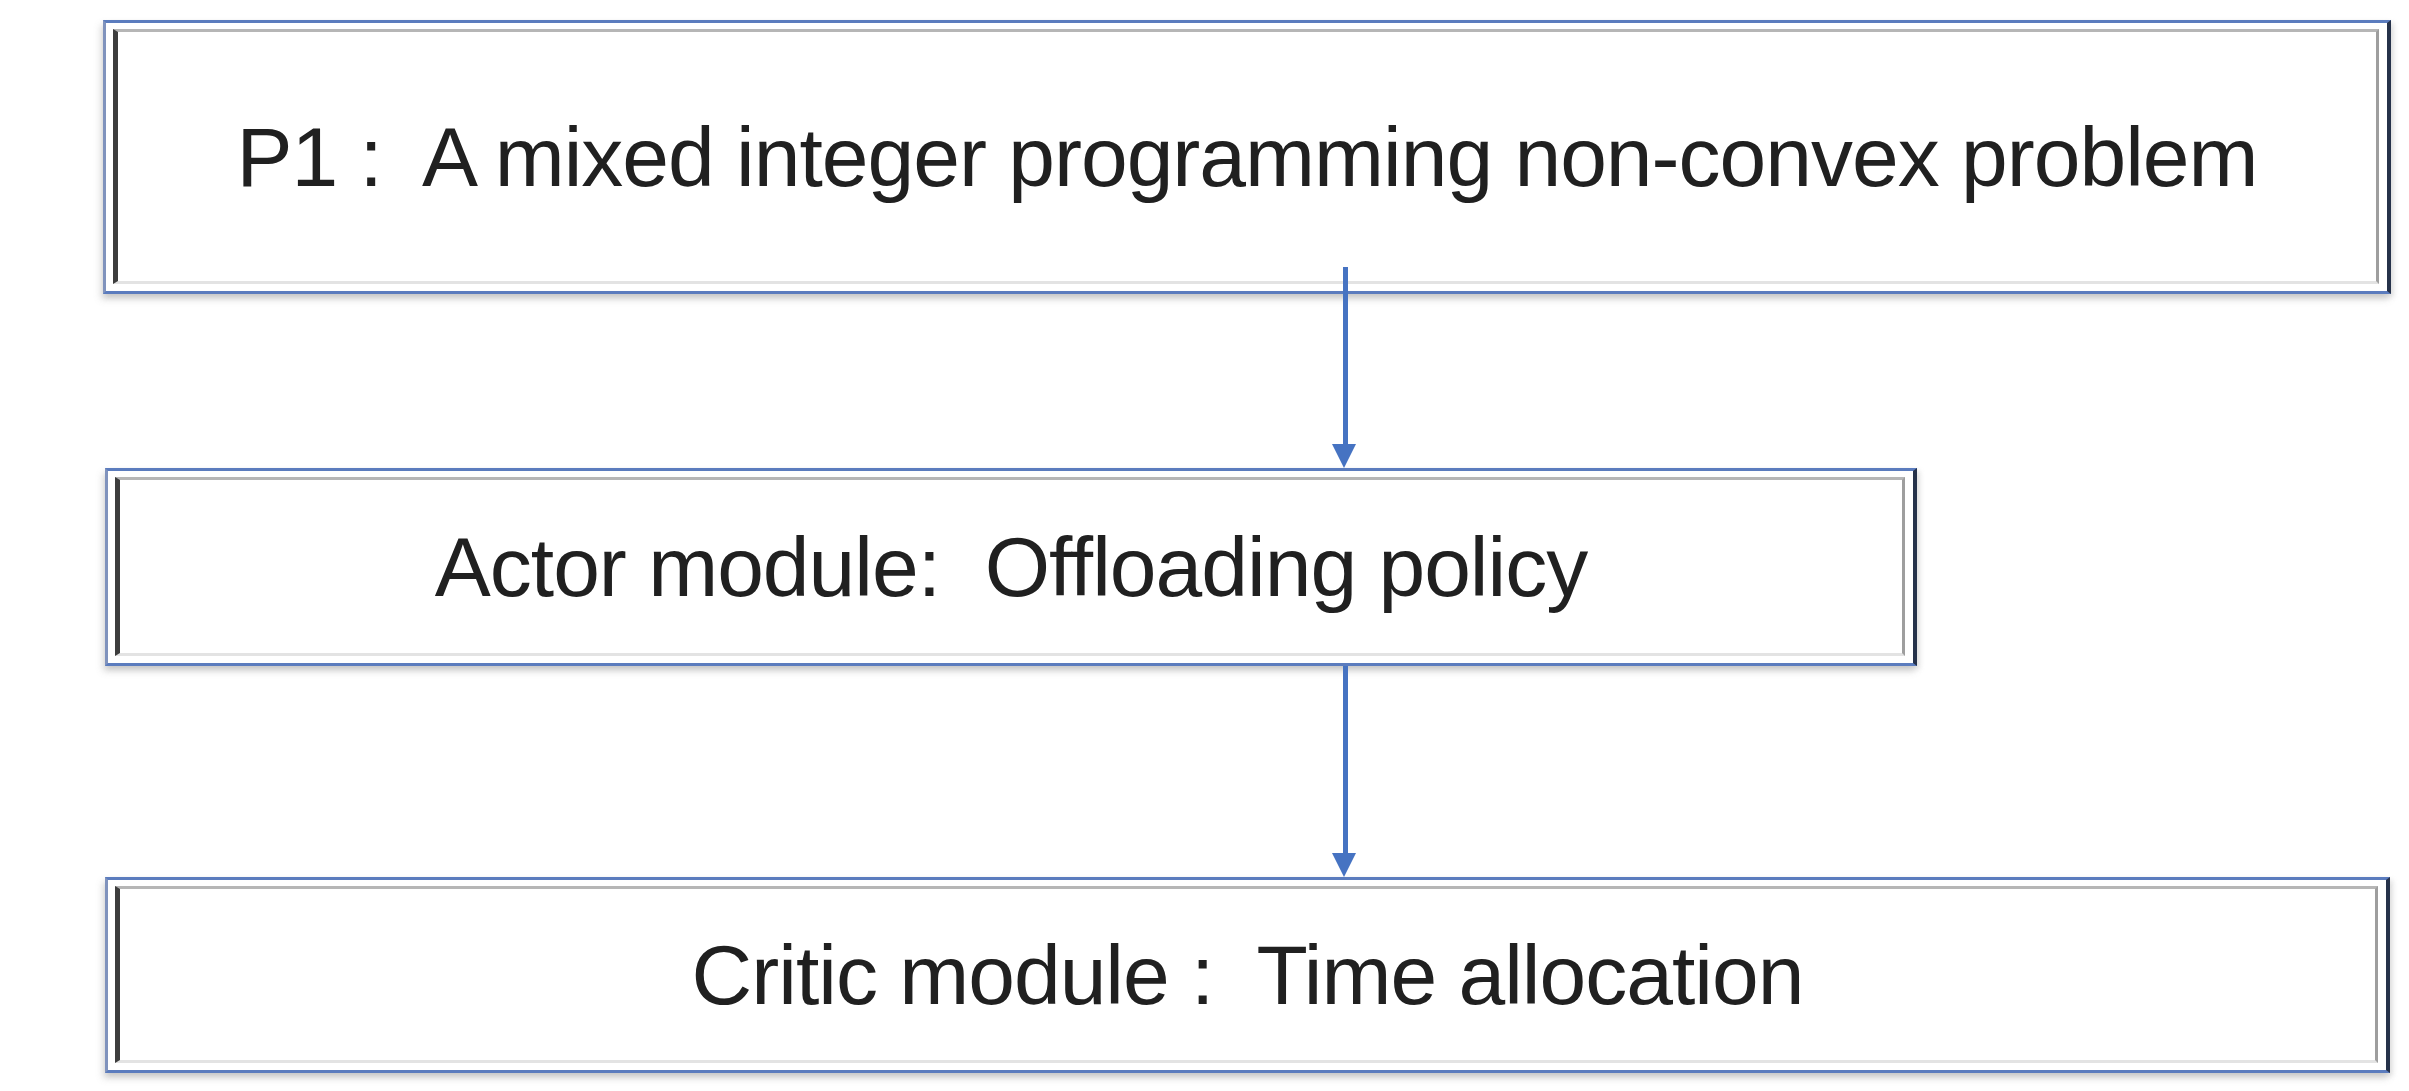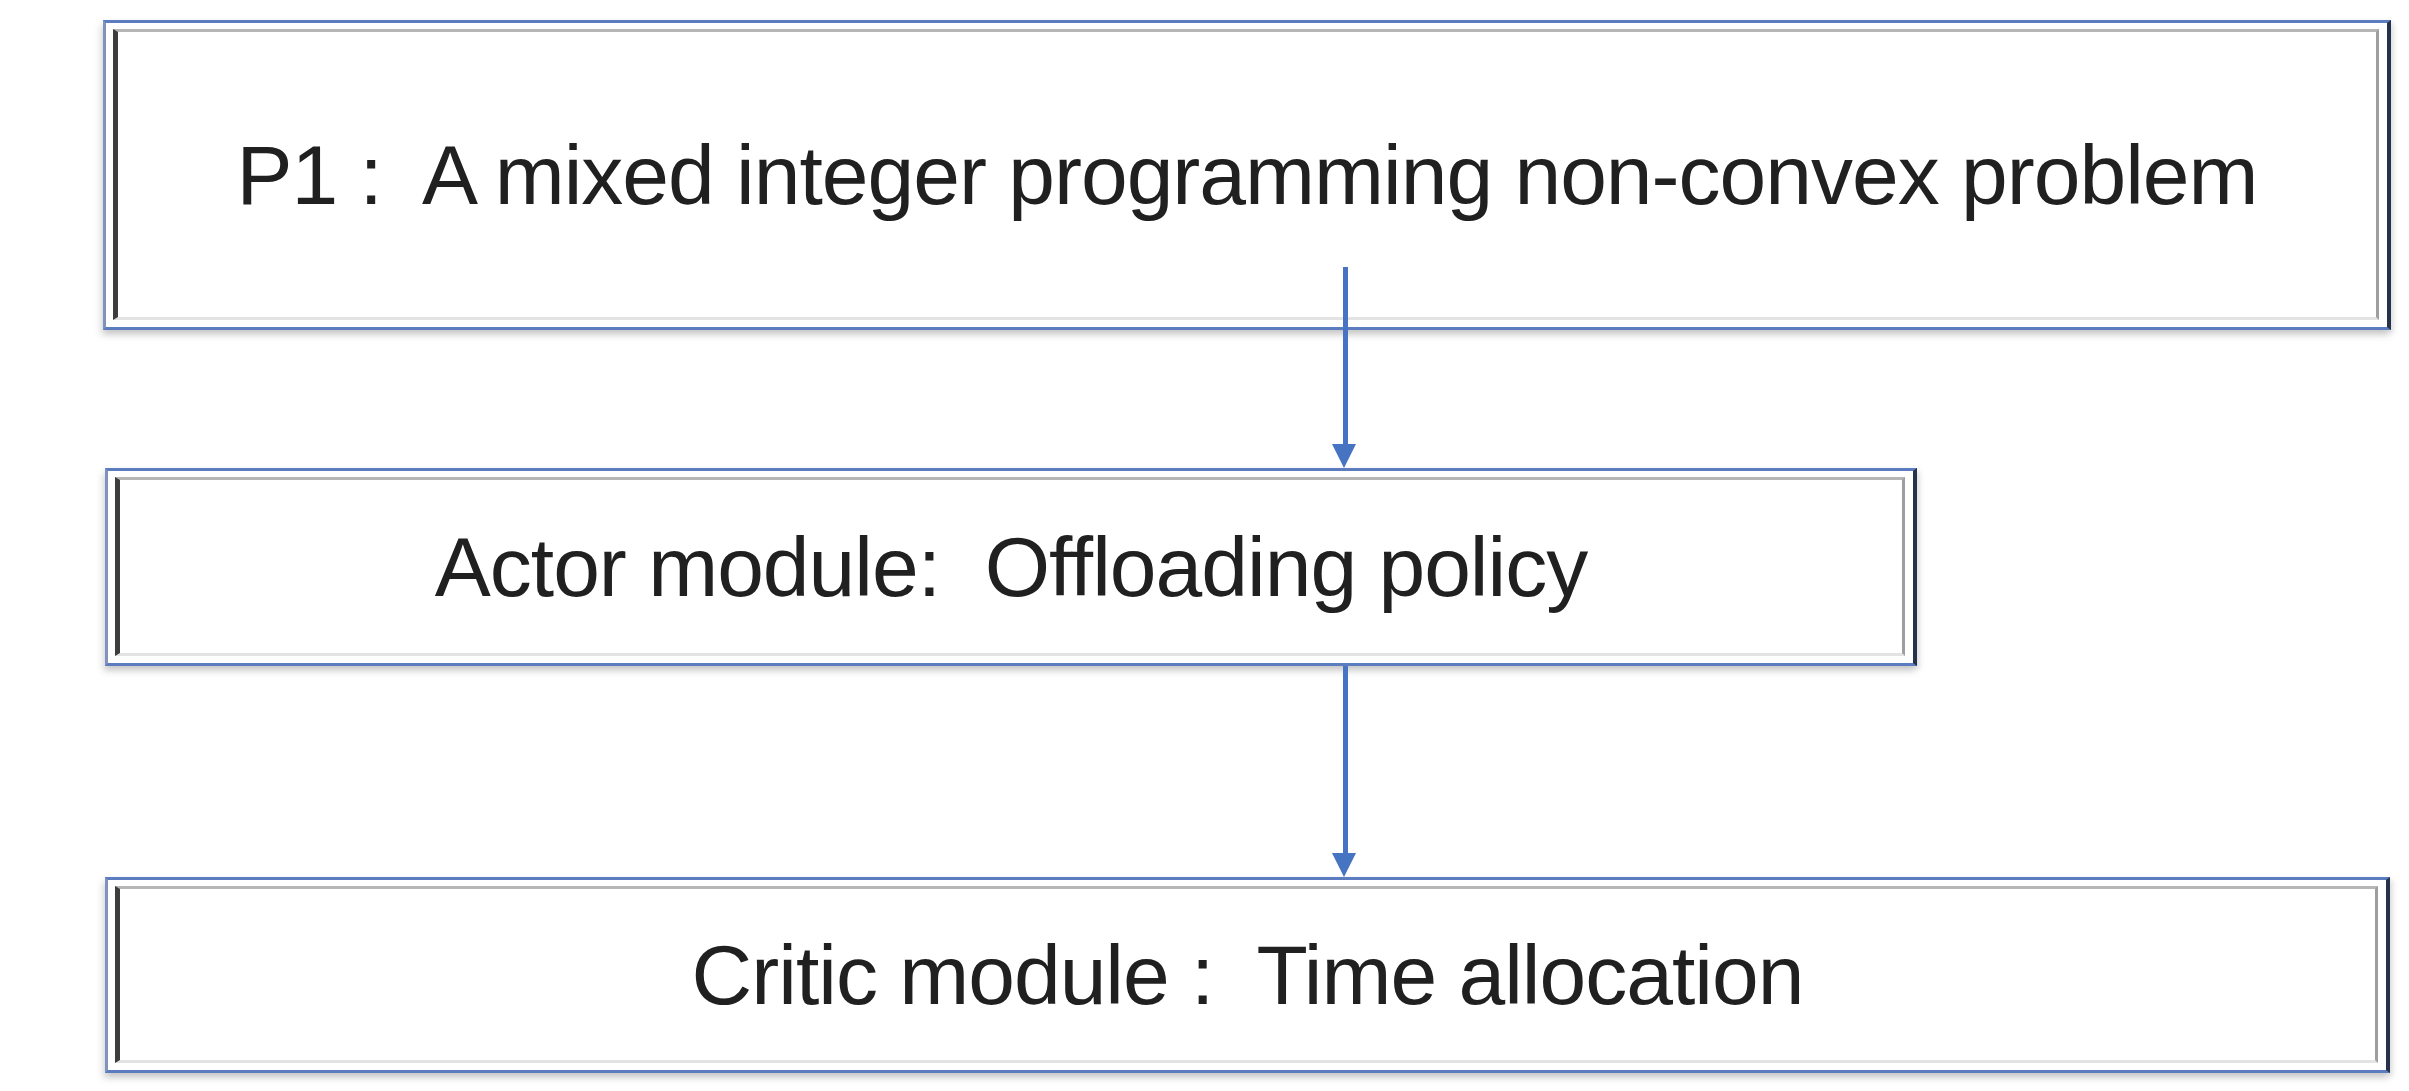--- a/index.html
+++ b/index.html
@@ -48,21 +48,21 @@
     margin: 6px 8px 7px 7px;
     box-sizing: border-box;
     border: 3px solid #b6b6b6;
     border-left: 5px solid #3d3d3d;
     border-right-color: #9e9e9e;
     border-bottom-color: #e3e3e3;
     display: flex;
     align-items: center;
     justify-content: center;
   }
-  .node1 { left: 103px; top: 20px;  width: 2288px; height: 310px; }
+  .node1 { left: 103px; top: 20px;  width: 2288px; height: 274px; }
   .node2 { left: 105px; top: 468px; width: 1812px; height: 198px; }
   .node3 { left: 105px; top: 877px; width: 2285px; height: 196px; }
 
   .label {
     font-size: 84px;
     letter-spacing: -1px;
     color: #202020;
     white-space: pre;
     line-height: 1;
     text-align: center;

